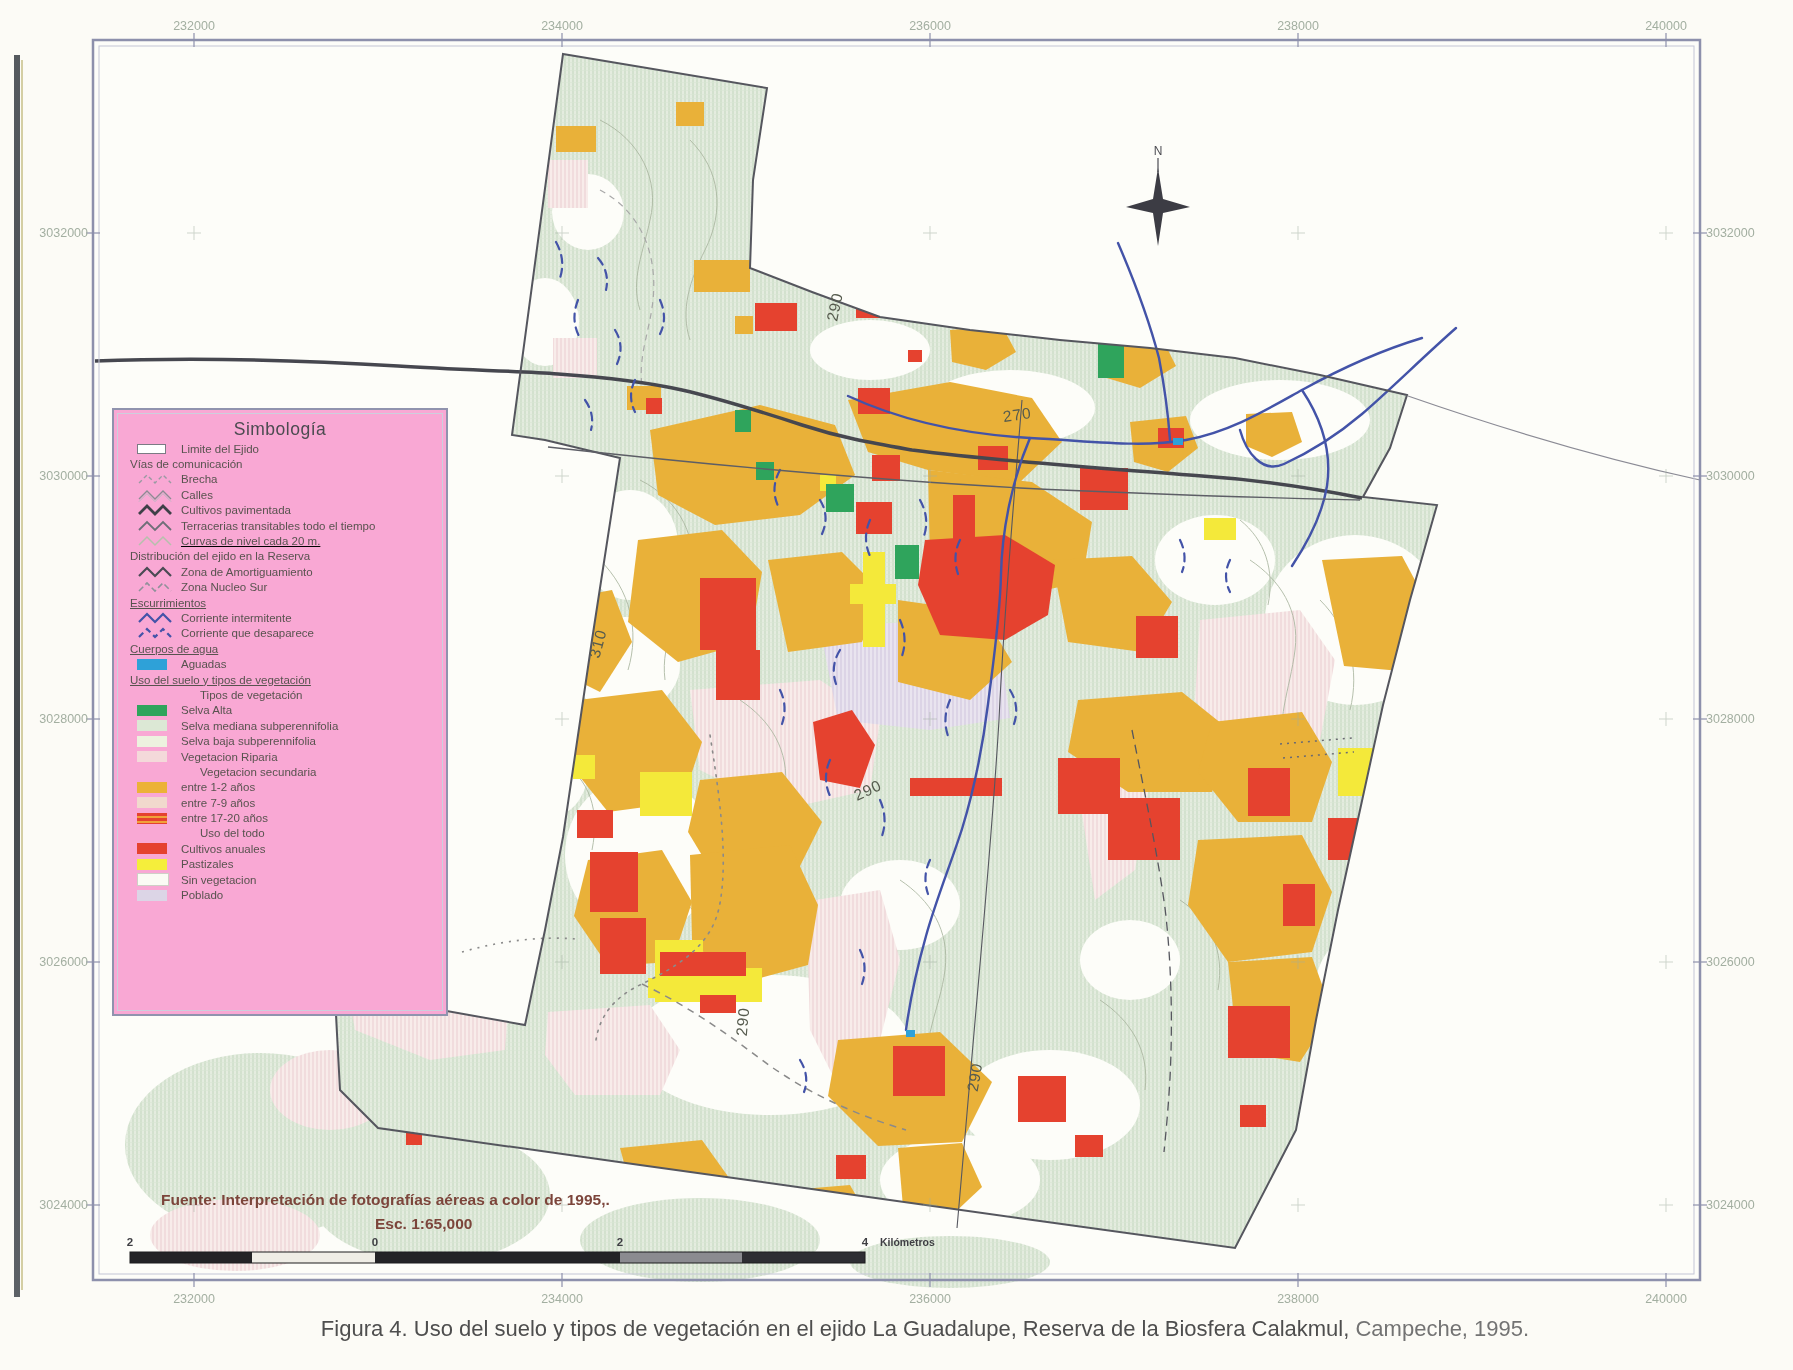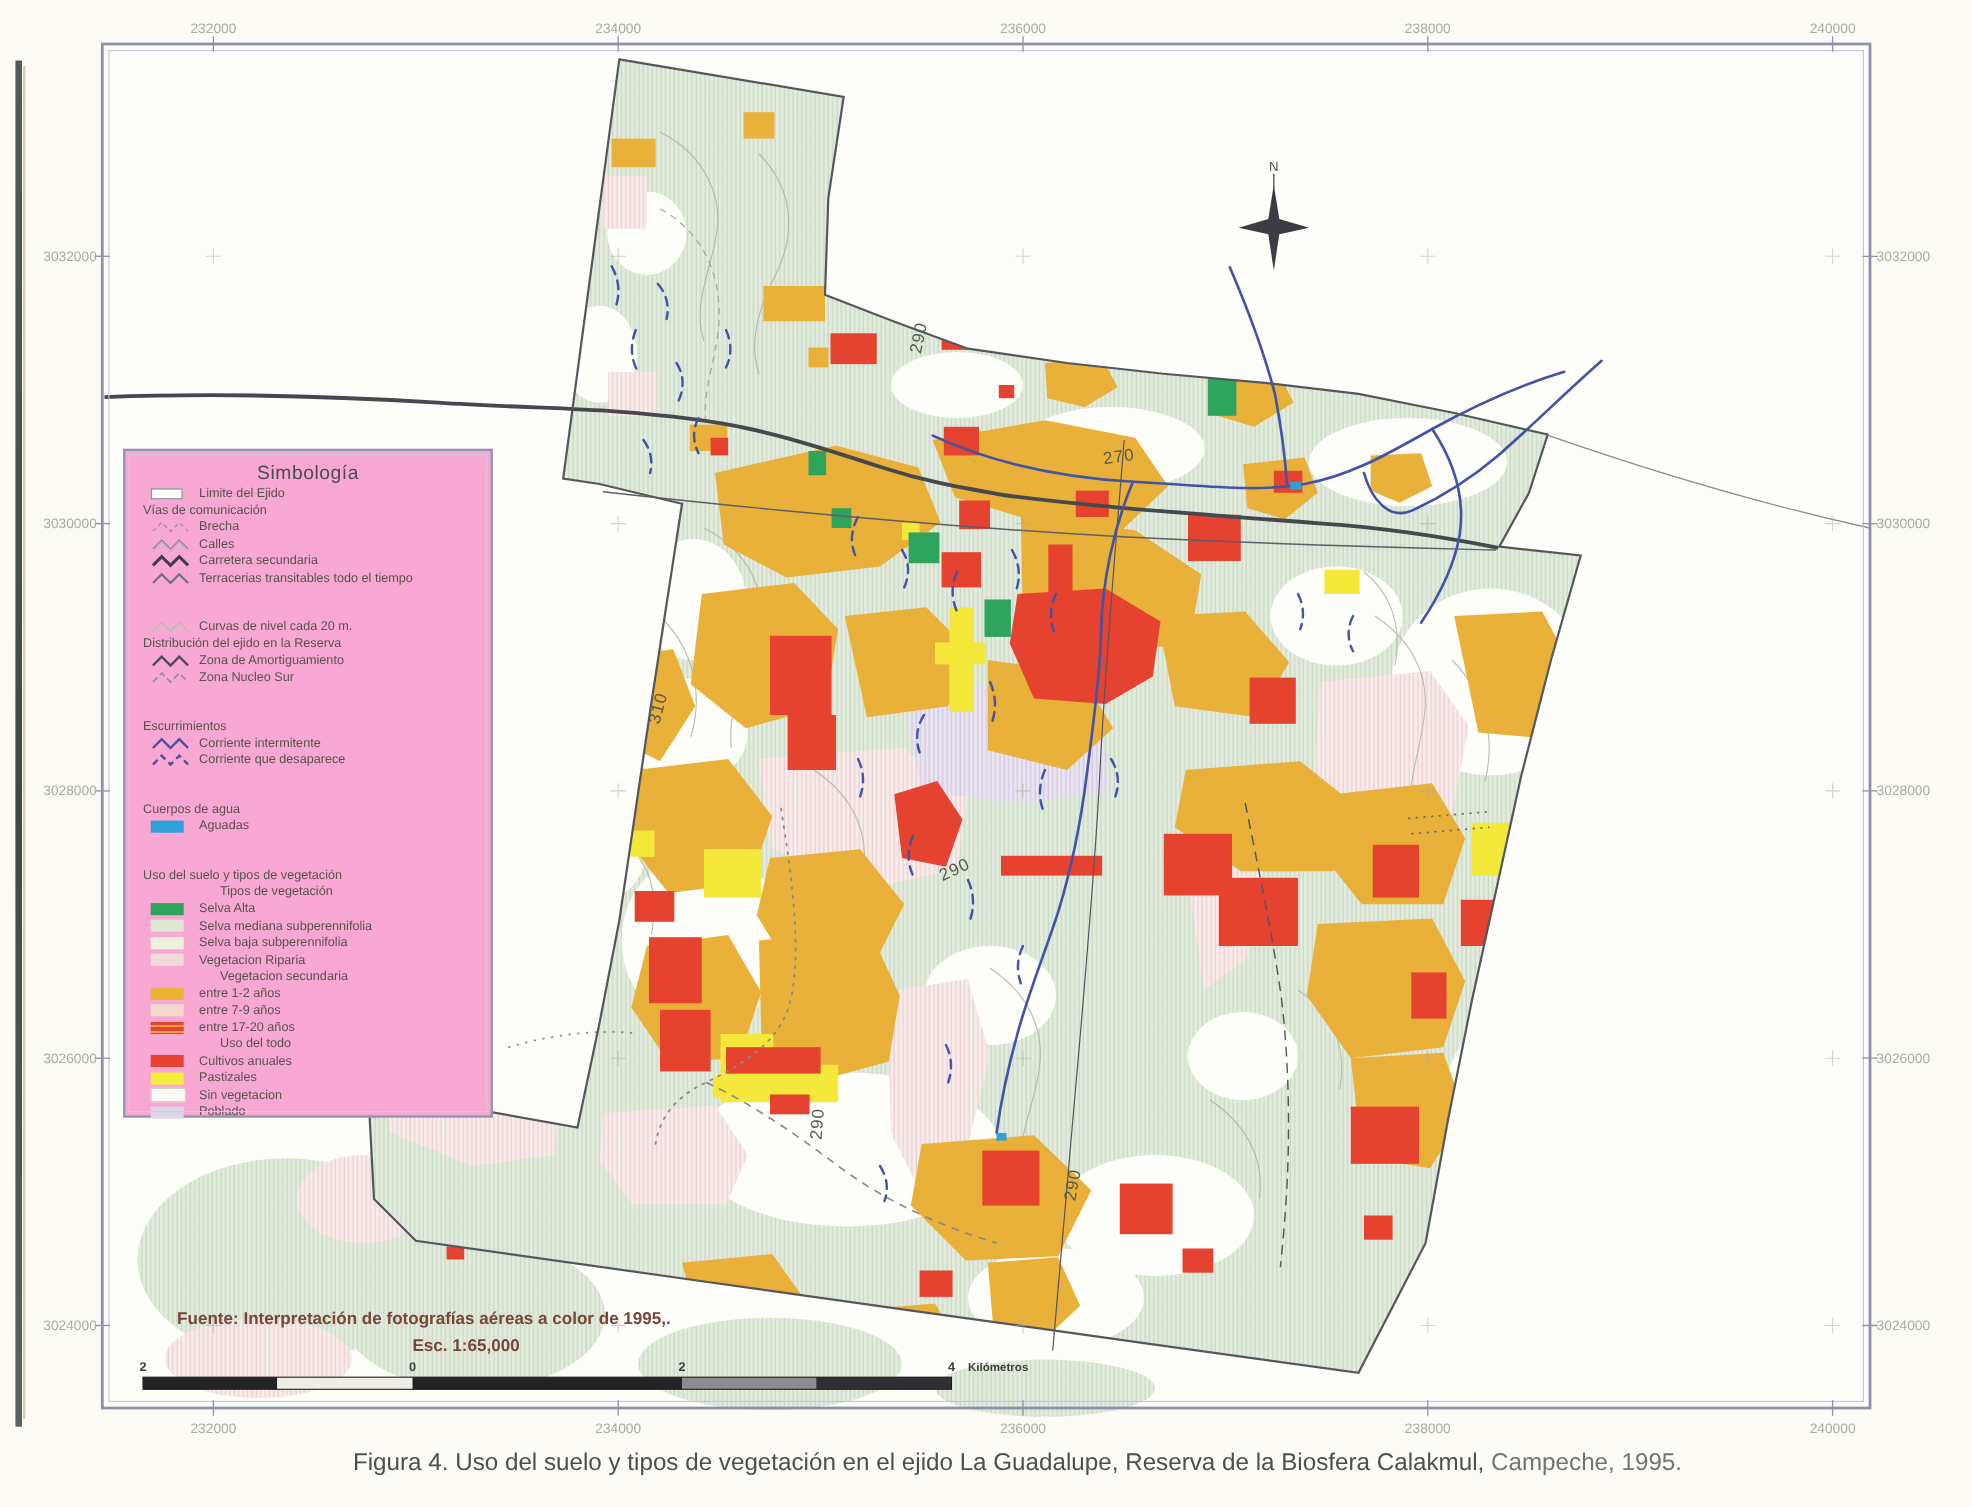--- a/index.html
+++ b/index.html
@@ -15,21 +15,21 @@
   .scan-strip{position:absolute;left:14px;top:55px;width:6px;height:1242px;
               background:linear-gradient(180deg,#43484e,#2e3338 55%,#4b5056);opacity:.9;}
   .scan-strip2{position:absolute;left:21px;top:60px;width:2px;height:1230px;background:#b2a95e;opacity:.55;}
 
   .legend{position:absolute;left:112px;top:408px;width:336px;height:608px;
           background:#f9a8d4;border:2px solid #9093ae;box-sizing:border-box;}
   .legend:after{content:"";position:absolute;left:3px;top:3px;right:3px;bottom:3px;
                 border:1px solid #cdcfdd;pointer-events:none;}
   .lg-title{text-align:center;font-size:17.5px;color:#4b4b50;margin:9px 0 1px 0;letter-spacing:.5px;}
   .lg-row{display:flex;align-items:center;height:15.4px;padding-left:23px;box-sizing:border-box;}
-  .lg-row.gap{margin-top:29px;}
+  .lg-row.gap{margin-top:0;text-decoration:underline;}
   .lg-row.hdr{padding-left:16px;}
   .lg-row.sub{padding-left:86px;}
   .lg-sym{width:44px;flex:0 0 44px;display:flex;align-items:center;}
   .lg-label,.lg-row.hdr,.lg-row.sub{font-size:11.5px;color:#58534f;white-space:nowrap;}
   .lg-rect{width:30px;height:11px;display:inline-block;}
   .lg-rect.outline{background:#fff;border:1.5px solid #7b7b84;width:27px;height:8px;}
   .lg-rect.hatch1720{background:repeating-linear-gradient(180deg,#e5422f 0 3px,#f0a23a 3px 5px);}
 
   .fuente{position:absolute;left:161px;top:1188px;color:#7c453b;font-weight:bold;font-size:15.5px;line-height:1.55;}
   .fuente .l2{margin-left:214px;}
@@ -441,21 +441,21 @@
             </svg>
           </span>
           <span class="lg-label">Calles</span>
         </div>
         <div class="lg-row">
           <span class="lg-sym">
             <svg width="40" height="14">
               <polyline points="2,11 10,3 18,11 26,3 34,11" fill="none" stroke="#3f4048" stroke-width="2.8"></polyline>
             </svg>
           </span>
-          <span class="lg-label">Carretera secundaria</span>
+          <span class="lg-label">Cultivos pavimentada</span>
         </div>
         <div class="lg-row">
           <span class="lg-sym">
             <svg width="40" height="14">
               <polyline points="2,11 10,3 18,11 26,3 34,11" fill="none" stroke="#6e6f78" stroke-width="1.8"></polyline>
             </svg>
           </span>
           <span class="lg-label">Terracerias transitables todo el tiempo</span>
         </div>
         <div class="lg-row gap">

